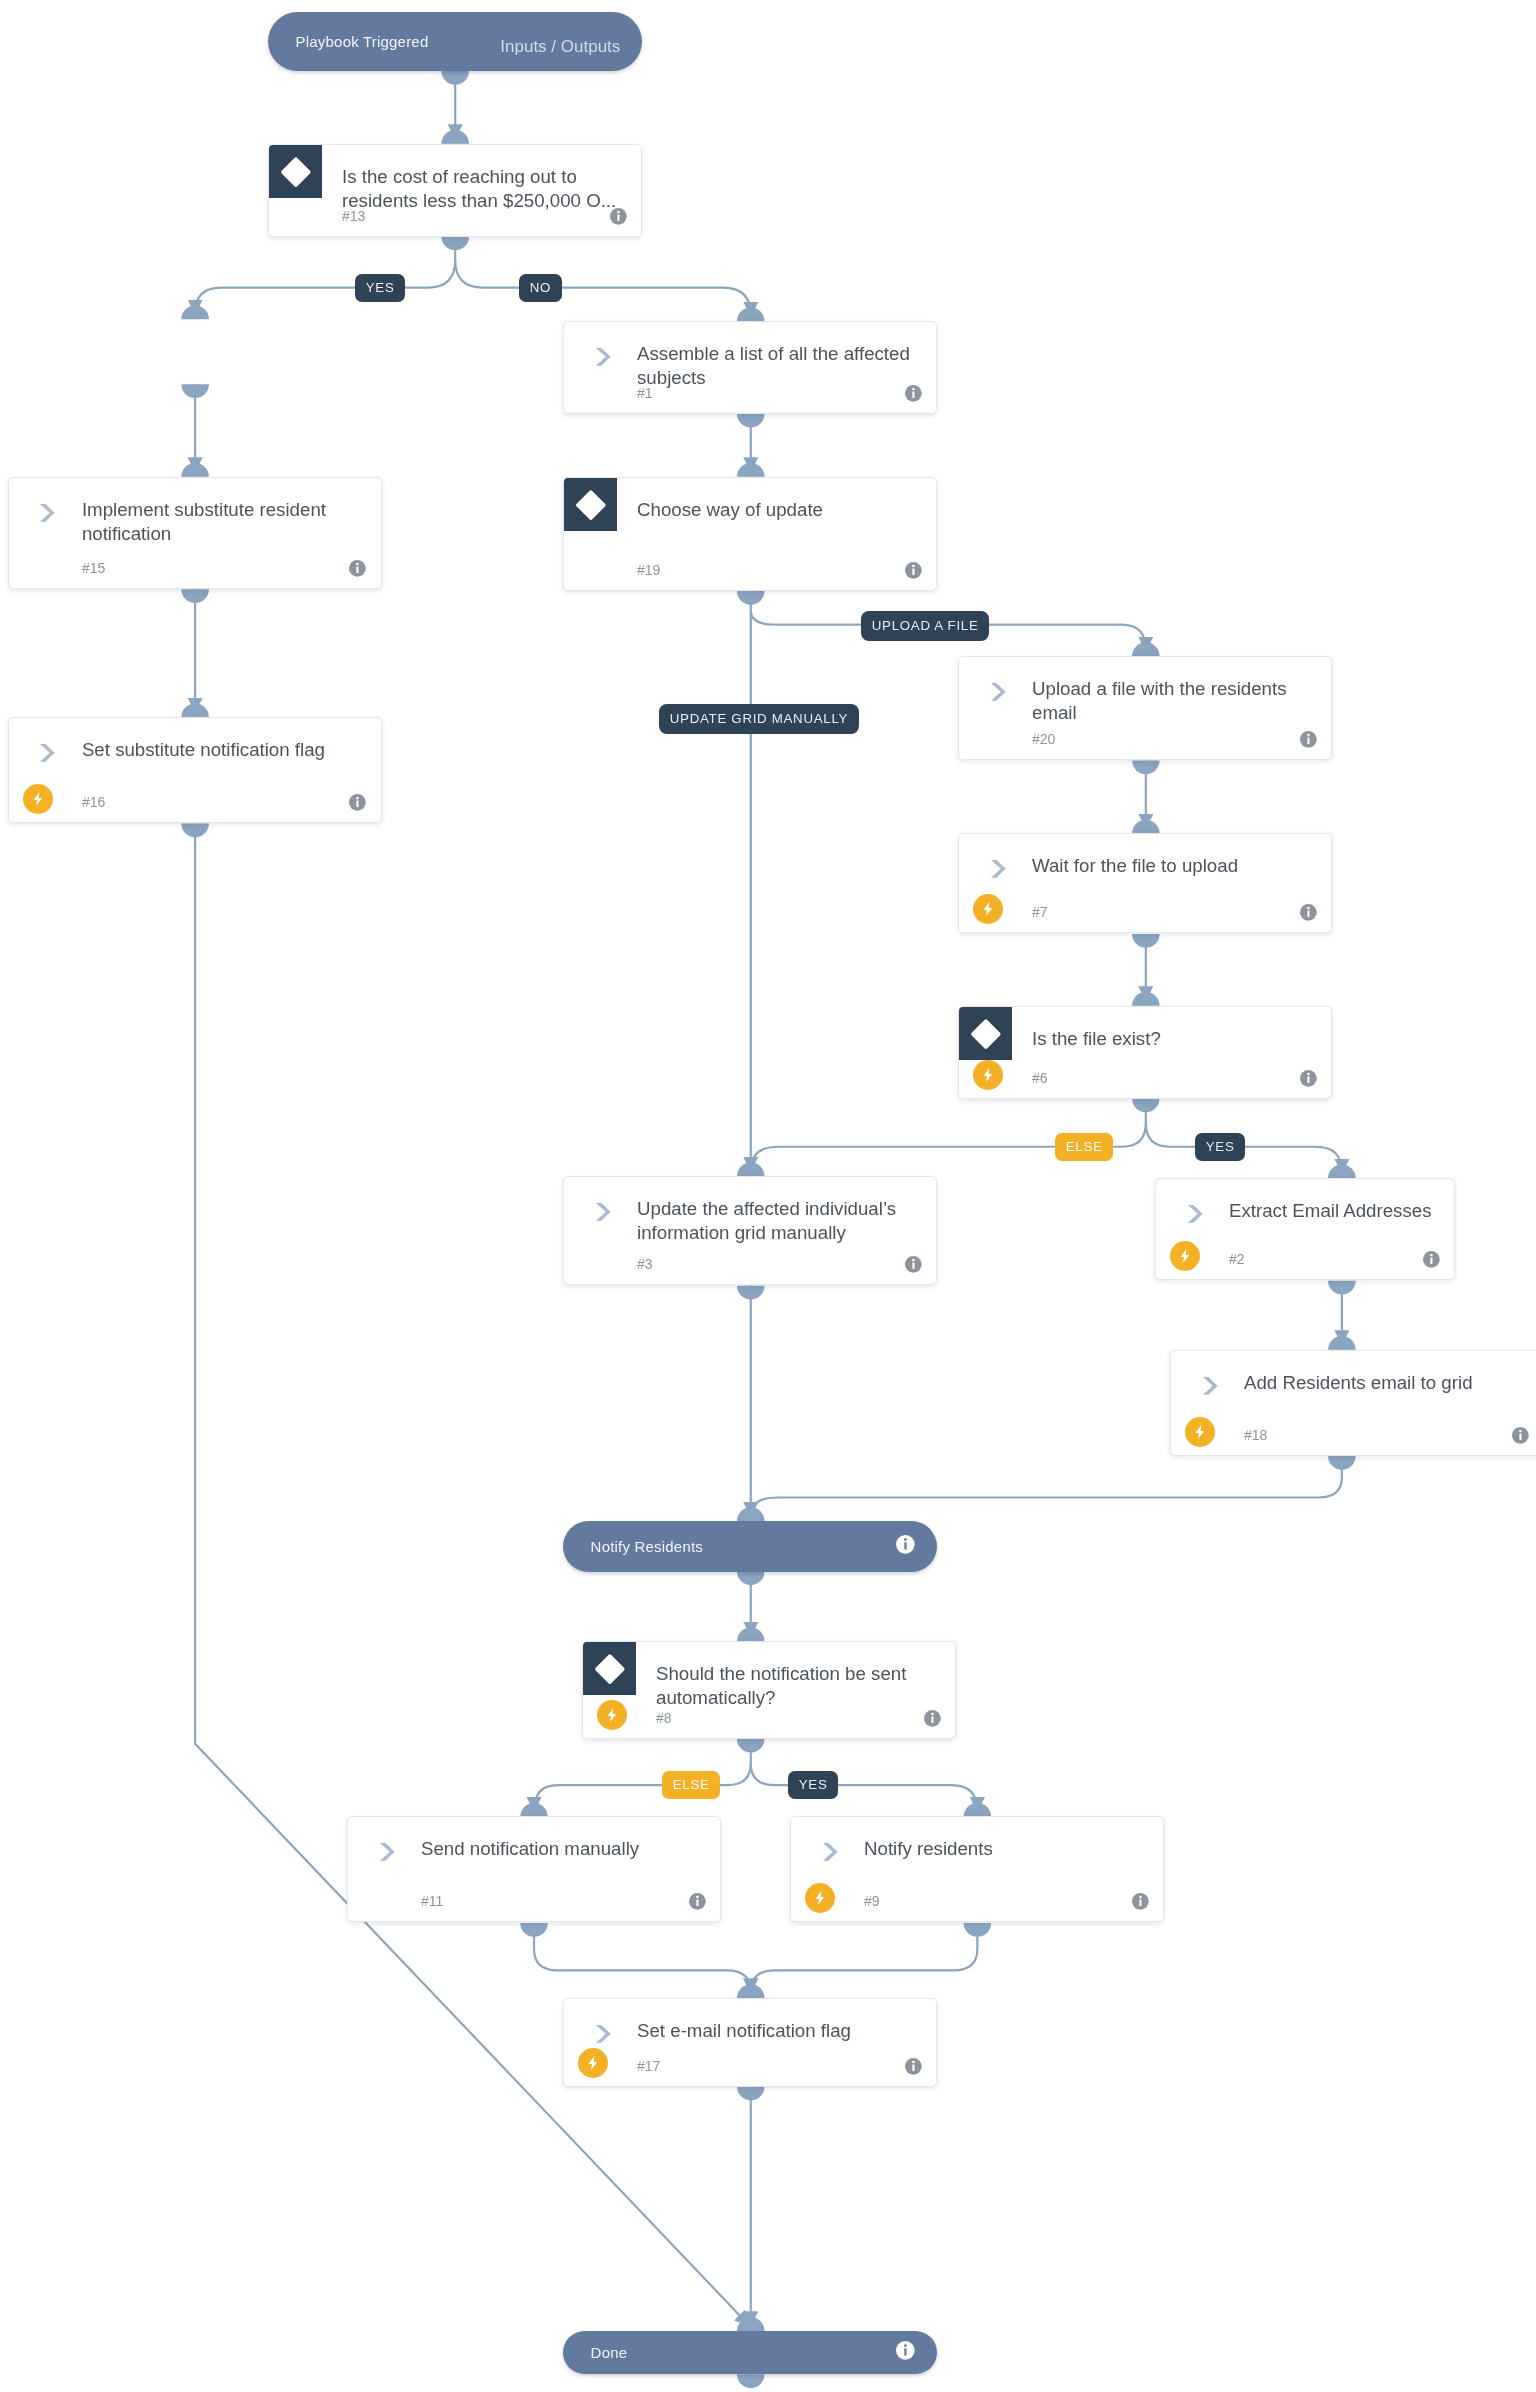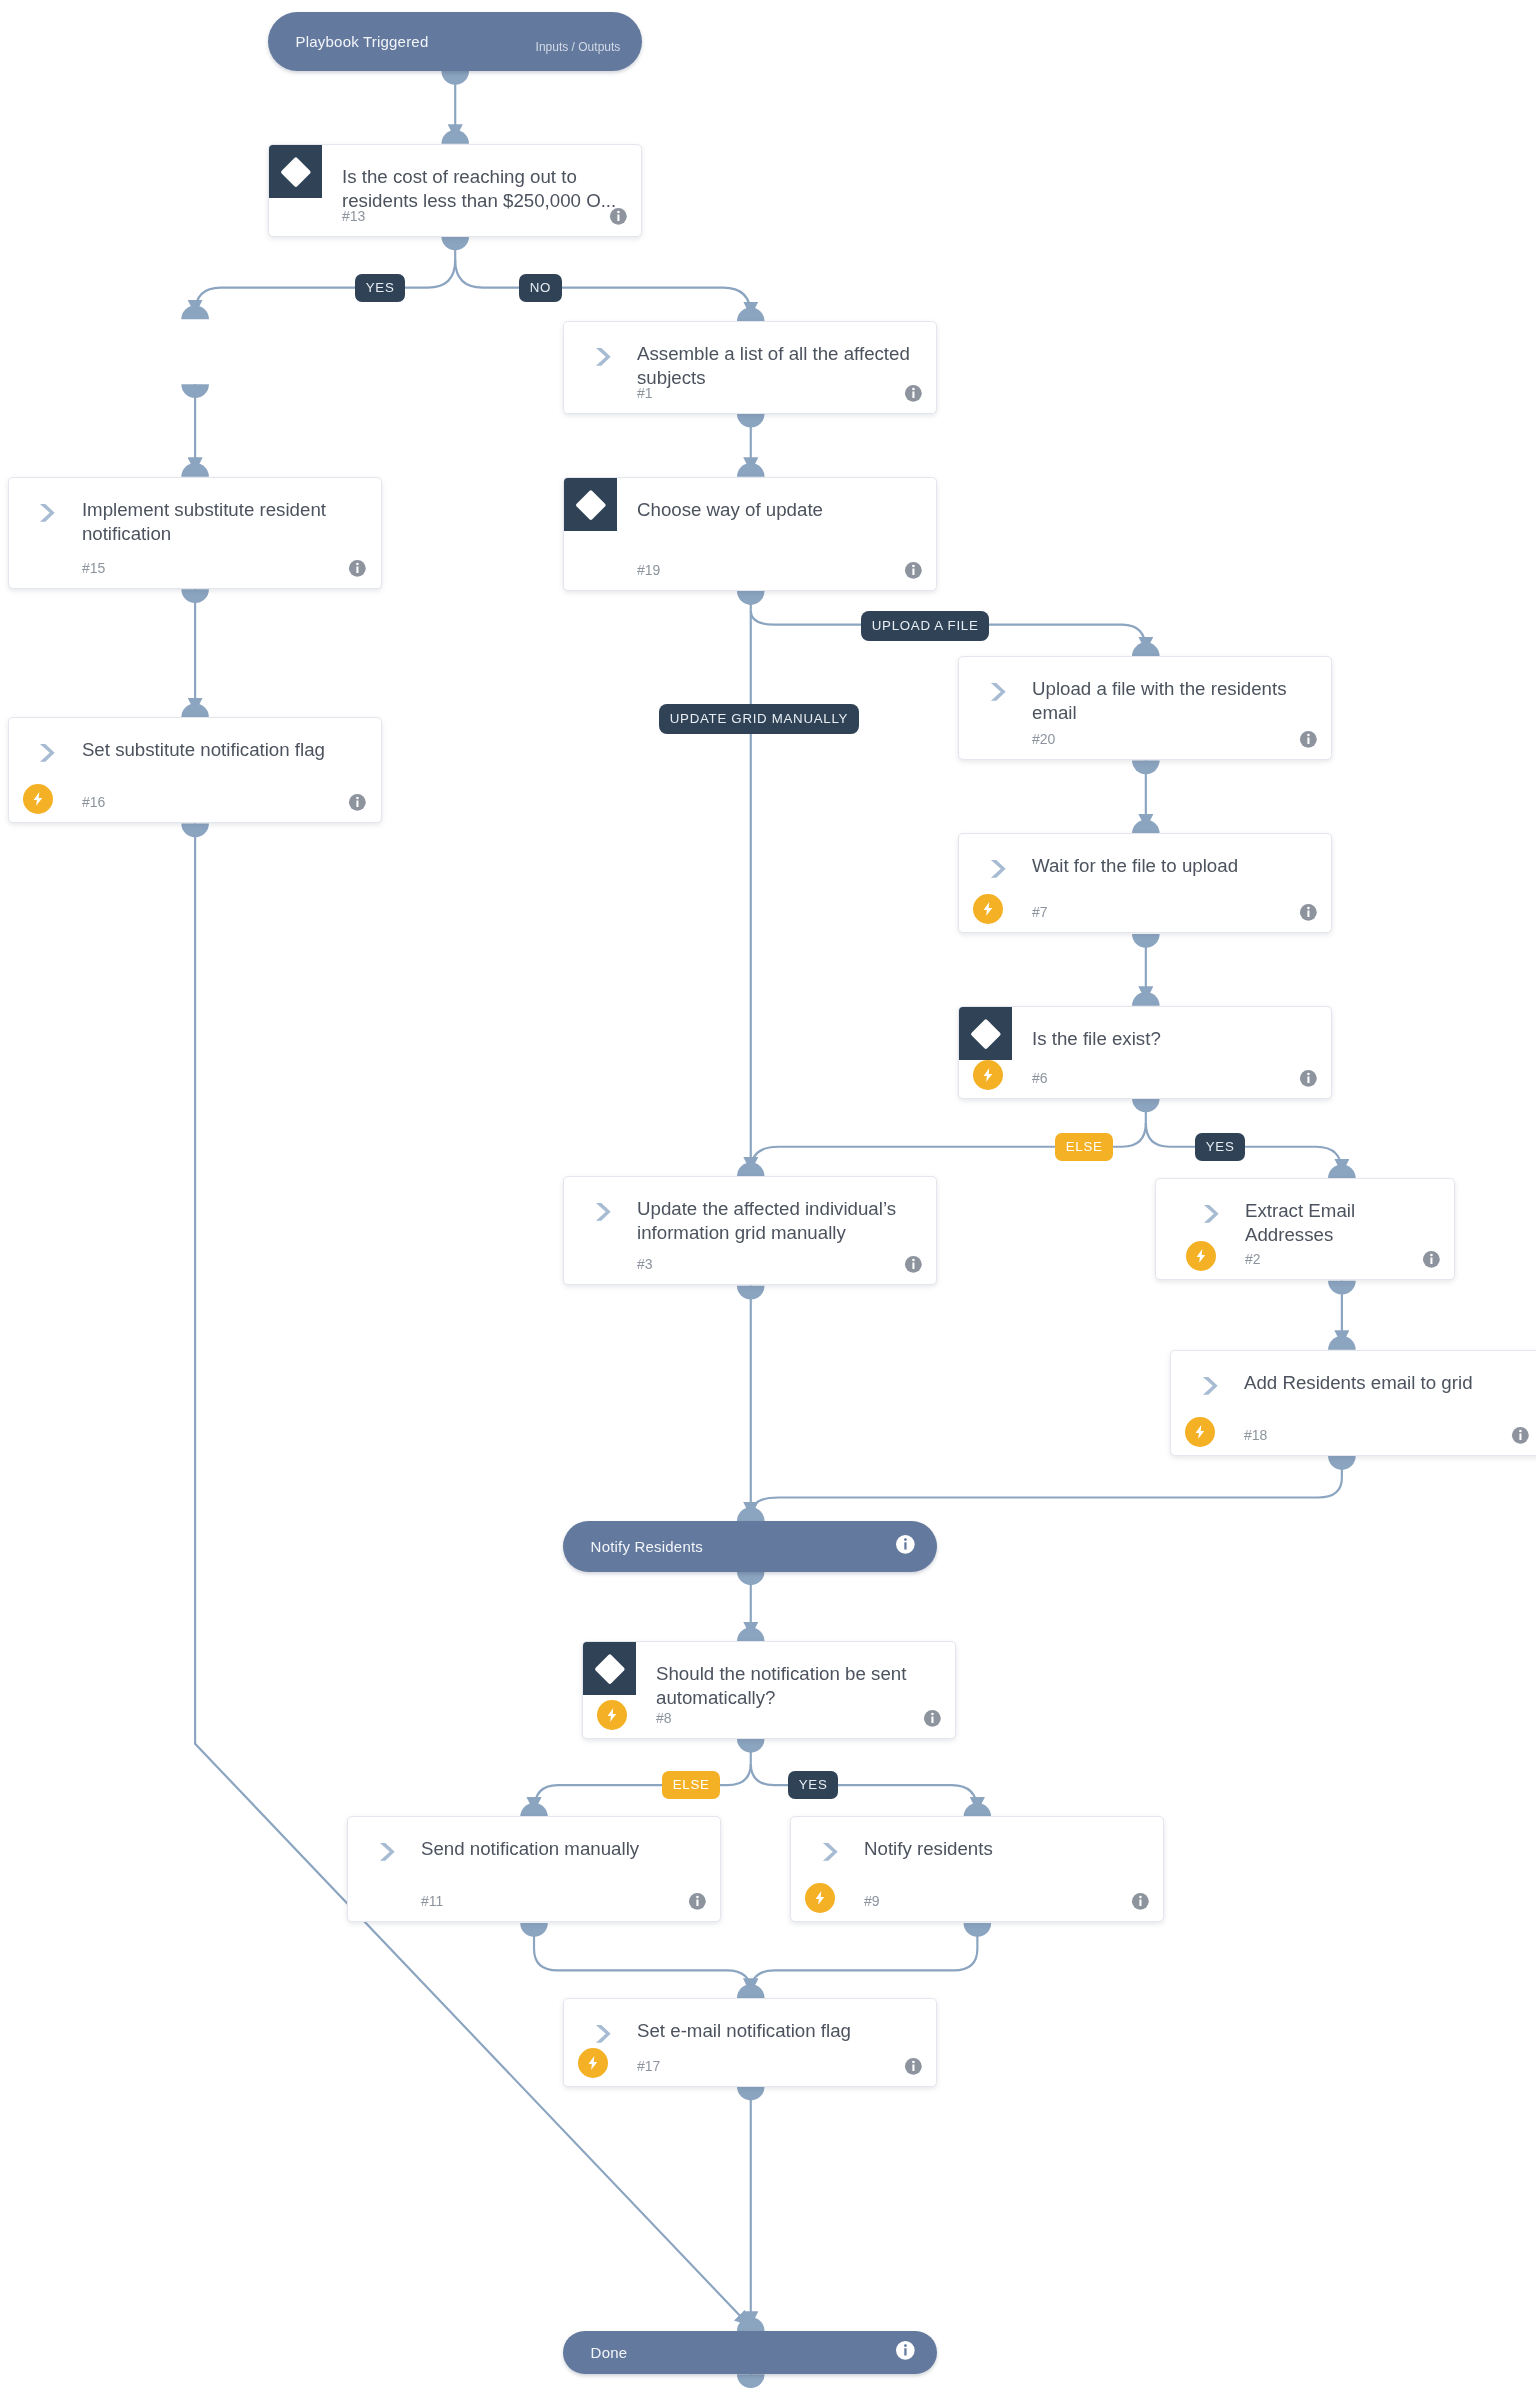--- a/index.html
+++ b/index.html
@@ -40,21 +40,21 @@
   }
   .pill .pill-title{
     font-size:15px;
     letter-spacing:0.2px;
     color:#f2f5f9;
     flex:1 1 auto;
     white-space:nowrap;
     overflow:hidden;
   }
   .pill .pill-sub{
-    font-size:12px;
+    font-size:17px;
     color:#d3dbe7;
     margin-left:13.8px;
     white-space:nowrap;
     margin-top:12px;
   }
 
   
   .card{
     background:#ffffff;
     border:1px solid #e3e6ec;
@@ -456,21 +456,21 @@
       <span class="card-info">
         <svg width="18.7" height="18.7" viewBox="0 0 20 20">
           <circle cx="10" cy="10" r="9" fill="#8d949e"></circle>
           <rect x="9" y="8" width="2.2" height="7" fill="#fff"></rect>
           <circle cx="10.1" cy="5.4" r="1.4" fill="#fff"></circle>
         </svg>
       </span>
     </div>
   </div>
 
-  <div class="node card" style="left:1155px;top:1178px;width:300px;height:102px;padding-left:16px;">
+  <div class="node card" style="left:1155px;top:1178px;width:300px;height:102px;">
     <div class="card-body">
       <span class="ic-task">
         <svg width="25.6" height="25.6" viewBox="0 0 26 26">
           <path d="M6 4 L16 13 L6 22 L11.5 22 L21 13 L11.5 4 Z" fill="#a7bcd3"></path>
         </svg>
       </span>
       <div class="card-title">Extract Email Addresses</div>
       <span class="ic-bolt">
         <svg width="15.8" height="15.8" viewBox="0 0 16 16">
           <path d="M9.4 1 L3.6 9 L7 9 L6.2 15 L12.4 7 L8.8 7 Z" fill="#ffffff"></path>

